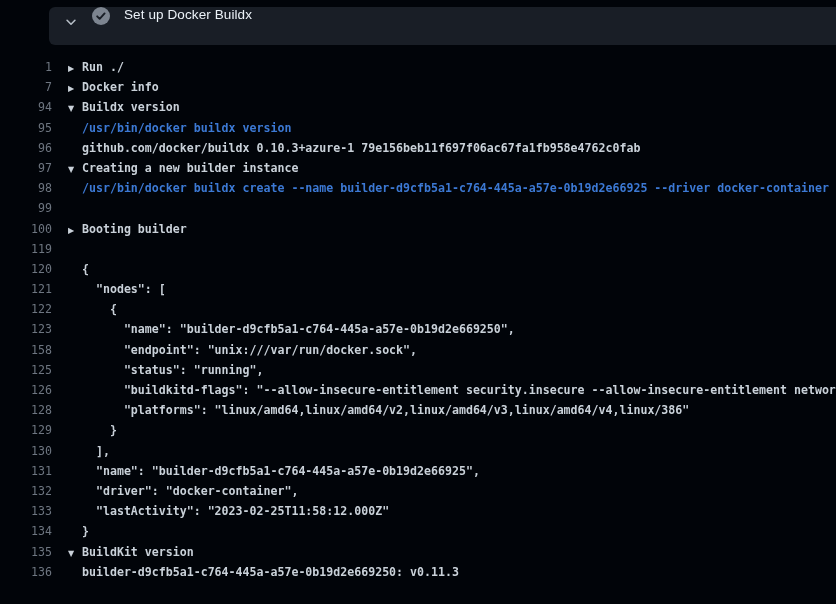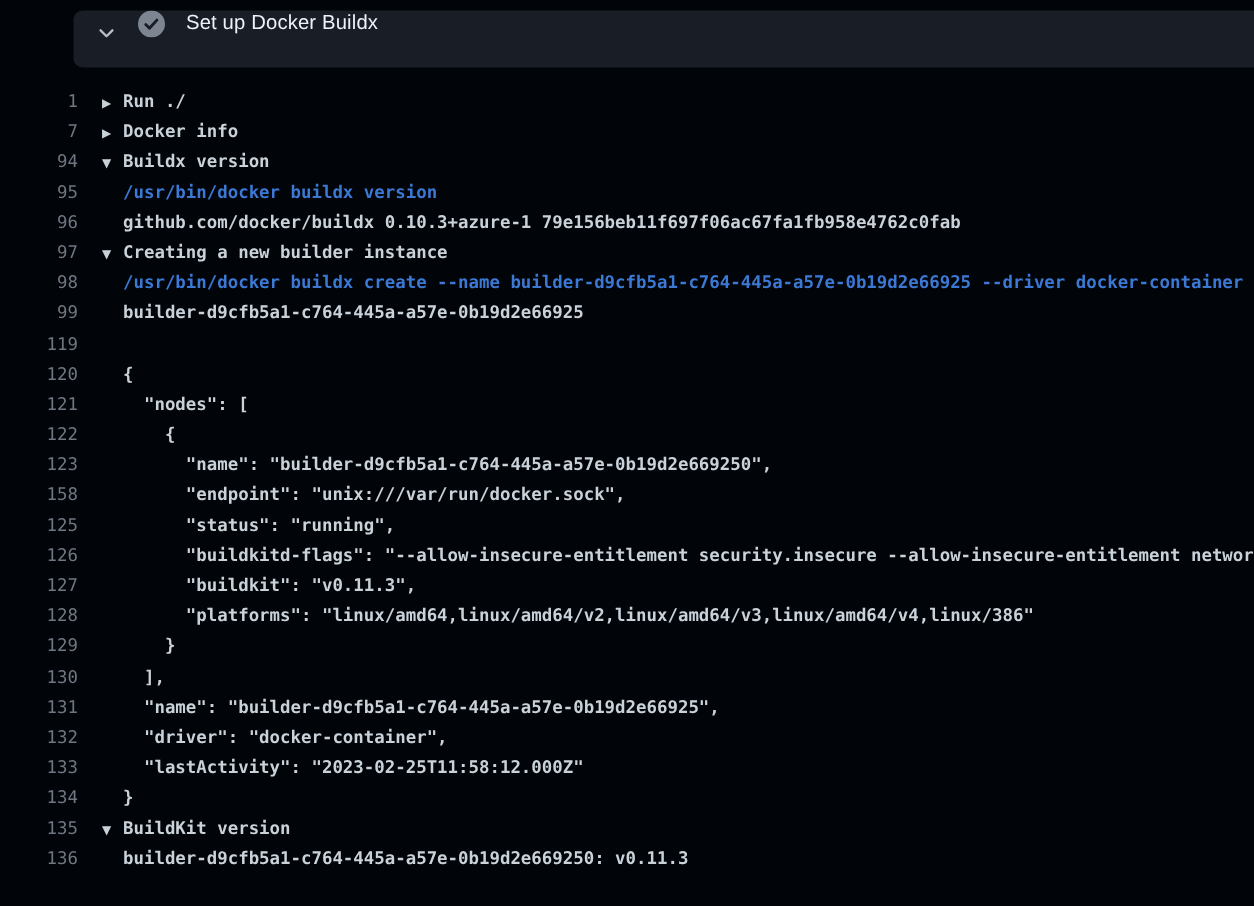--- a/index.html
+++ b/index.html
@@ -63,30 +63,30 @@
 </div>
 
 <div class="log">
     <div class="log-row kind-group-collapsed"><span class="log-num">1</span><span class="log-content"><span class="marker">▶</span>Run ./</span></div>
     <div class="log-row kind-group-collapsed"><span class="log-num">7</span><span class="log-content"><span class="marker">▶</span>Docker info</span></div>
     <div class="log-row kind-group-expanded"><span class="log-num">94</span><span class="log-content"><span class="marker">▼</span>Buildx version</span></div>
     <div class="log-row kind-command"><span class="log-num">95</span><span class="log-content">/usr/bin/docker buildx version</span></div>
     <div class="log-row kind-output"><span class="log-num">96</span><span class="log-content">github.com/docker/buildx 0.10.3+azure-1 79e156beb11f697f06ac67fa1fb958e4762c0fab</span></div>
     <div class="log-row kind-group-expanded"><span class="log-num">97</span><span class="log-content"><span class="marker">▼</span>Creating a new builder instance</span></div>
     <div class="log-row kind-command"><span class="log-num">98</span><span class="log-content">/usr/bin/docker buildx create --name builder-d9cfb5a1-c764-445a-a57e-0b19d2e66925 --driver docker-container</span></div>
-    <div class="log-row kind-output"><span class="log-num">99</span><span class="log-content">builder-d9cfb5a1-c764-445a-a57e-0b19d2e66925</span></div>
+    <div class="log-row kind-output"><span class="log-num">99</span></div>
+    <div class="log-row kind-group-collapsed"><span class="log-num">100</span><span class="log-content"><span class="marker">▶</span>Booting builder</span></div>
     <div class="log-row kind-group-expanded"><span class="log-num">119</span></div>
     <div class="log-row kind-output"><span class="log-num">120</span><span class="log-content">{</span></div>
     <div class="log-row kind-output"><span class="log-num">121</span><span class="log-content">  "nodes": [</span></div>
     <div class="log-row kind-output"><span class="log-num">122</span><span class="log-content">    {</span></div>
     <div class="log-row kind-output"><span class="log-num">123</span><span class="log-content">      "name": "builder-d9cfb5a1-c764-445a-a57e-0b19d2e669250",</span></div>
     <div class="log-row kind-output"><span class="log-num">158</span><span class="log-content">      "endpoint": "unix:///var/run/docker.sock",</span></div>
     <div class="log-row kind-output"><span class="log-num">125</span><span class="log-content">      "status": "running",</span></div>
     <div class="log-row kind-output"><span class="log-num">126</span><span class="log-content">      "buildkitd-flags": "--allow-insecure-entitlement security.insecure --allow-insecure-entitlement network.host",</span></div>
-    <div class="log-row kind-output"><span class="log-num">127</span><span class="log-content">      "buildkit": "v0.11.3",</span></div>
     <div class="log-row kind-output"><span class="log-num">128</span><span class="log-content">      "platforms": "linux/amd64,linux/amd64/v2,linux/amd64/v3,linux/amd64/v4,linux/386"</span></div>
     <div class="log-row kind-output"><span class="log-num">129</span><span class="log-content">    }</span></div>
     <div class="log-row kind-output"><span class="log-num">130</span><span class="log-content">  ],</span></div>
     <div class="log-row kind-output"><span class="log-num">131</span><span class="log-content">  "name": "builder-d9cfb5a1-c764-445a-a57e-0b19d2e66925",</span></div>
     <div class="log-row kind-output"><span class="log-num">132</span><span class="log-content">  "driver": "docker-container",</span></div>
     <div class="log-row kind-output"><span class="log-num">133</span><span class="log-content">  "lastActivity": "2023-02-25T11:58:12.000Z"</span></div>
     <div class="log-row kind-output"><span class="log-num">134</span><span class="log-content">}</span></div>
     <div class="log-row kind-group-expanded"><span class="log-num">135</span><span class="log-content"><span class="marker">▼</span>BuildKit version</span></div>
     <div class="log-row kind-output"><span class="log-num">136</span><span class="log-content">builder-d9cfb5a1-c764-445a-a57e-0b19d2e669250: v0.11.3</span></div>
   </div>

